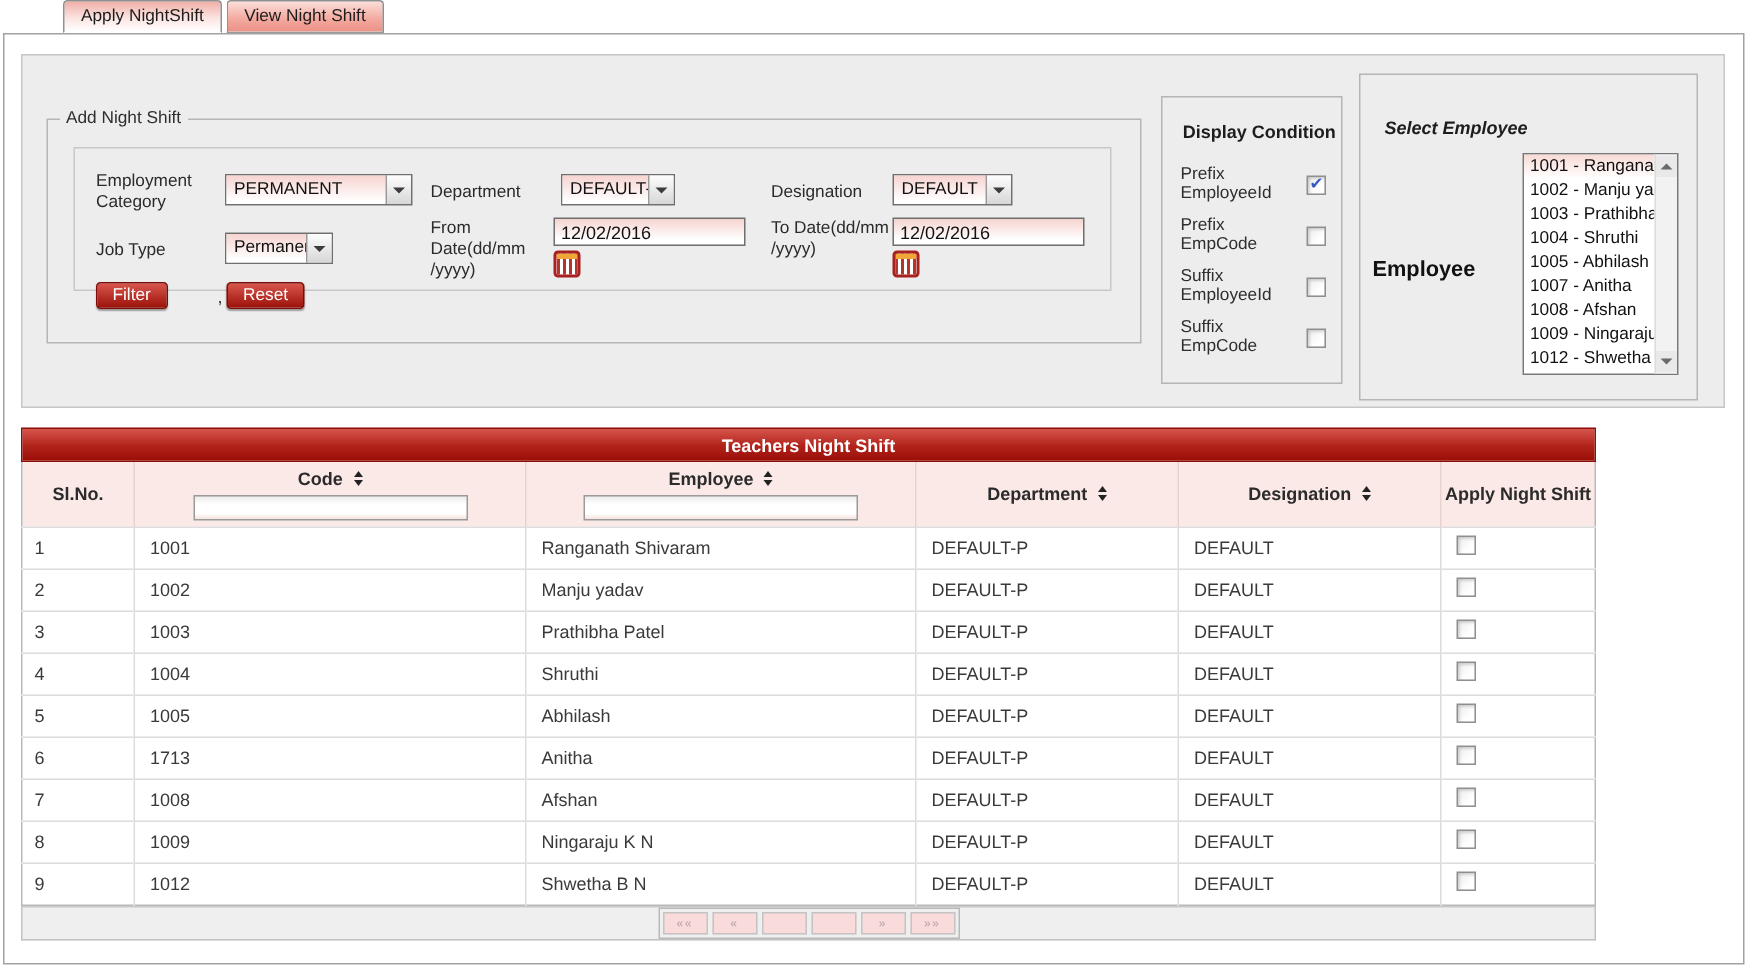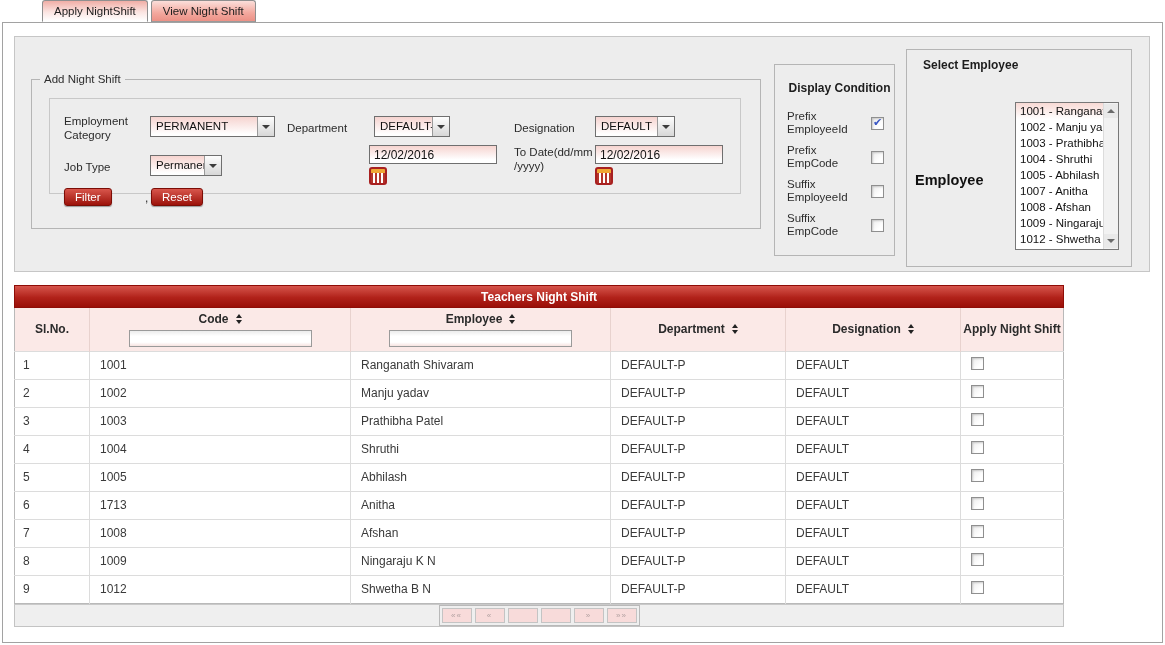--- a/index.html
+++ b/index.html
@@ -92,21 +92,21 @@
     background: linear-gradient(135deg,#ececec 0%,#ffffff 70%);
     box-shadow: inset 1px 1px 2px rgba(0,0,0,.18);
     position: relative; display: inline-block;
   }
   .cb.checked::after {
     content: "\2714"; position: absolute; left: 1px; top: -2px;
     font-size: 11px; color: #3a57c4;
   }
   
   .fs-se { position: absolute; left: 891px; top: 12px; width: 226px; height: 218px; background: #ededed; }
-  .se-title { font-weight: bold; font-size: 12px; color: #1d1d1d; margin: 8px 0 0 16px; }
+  .se-title { font-weight: bold; font-size: 12px; color: #1d1d1d; margin: 28px 0 0 16px; font-style: italic; }
   .emp-label { position: absolute; left: 8px; top: 122px; font-weight: bold; font-size: 14.5px; color: #111; }
   .listbox { position: absolute; left: 108px; top: 52px; width: 104px; height: 148px; border: 1px solid #787878; background: #fff; }
   .lb-opts { position: absolute; left: 0; top: 0; right: 15px; bottom: 0; overflow: hidden; }
   .lb-option { font-size: 11.5px; line-height: 16px; padding-left: 4px; white-space: nowrap; color: #111; }
   .lb-option.hl { background: linear-gradient(180deg,#f8dad5 0%,#ffffff 100%); }
   .sbar { position: absolute; right: 0; top: 0; bottom: 0; width: 15px; background: #f2f2f2; border-left: 1px solid #dcdcdc; }
   .sbar .arr { position: absolute; left: 0; width: 14px; height: 14px; background: #e9e9e9; display: flex; align-items: center; justify-content: center; }
   .sbar .arr.up { top: 1px; }
   .sbar .arr.down { bottom: 1px; }
   .tri-up { width: 0; height: 0; border-left: 4px solid transparent; border-right: 4px solid transparent; border-bottom: 4px solid #6a6a6a; }
@@ -188,20 +188,21 @@
           <span class="val">DEFAULT</span>
           <span class="btn"></span>
         </div>
 
         <span class="lbl" style="left:14px; top:61px">Job Type</span>
         <div class="combo" style="left:100px; top:56px; width:72px">
           <span class="val">Permanent</span>
           <span class="btn"></span>
         </div>
 
+        <span class="lbl" style="left:237px; top:46px; width:86px">From Date(dd/mm /yyyy)</span>
         <input class="tin" style="left: 319px; top: 46px;" value="12/02/2016">
         <span class="cal" style="left:319px; top:68px"></span>
 
         <span class="lbl" style="left:464px; top:46px; width:82px">To Date(dd/mm /yyyy)</span>
         <input class="tin" style="left: 545px; top: 46px;" value="12/02/2016">
         <span class="cal" style="left:545px; top:68px"></span>
 
         <button class="rbtn" style="left:14px; top:89px">Filter</button>
         <span class="comma" style="left:95px; top:92px">,</span>
         <button class="rbtn" style="left:101px; top:89px">Reset</button>

